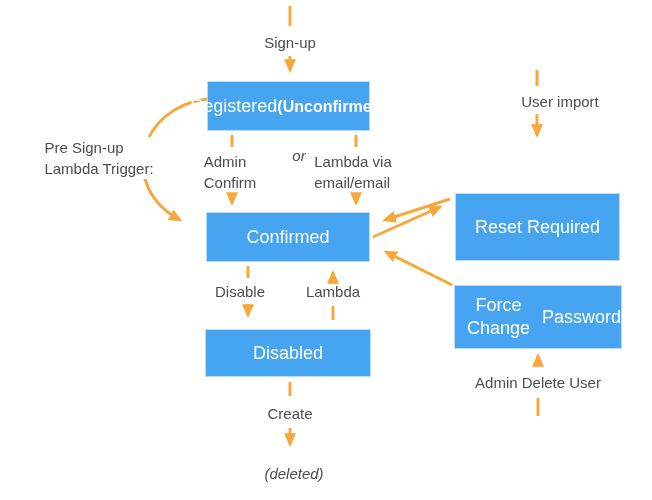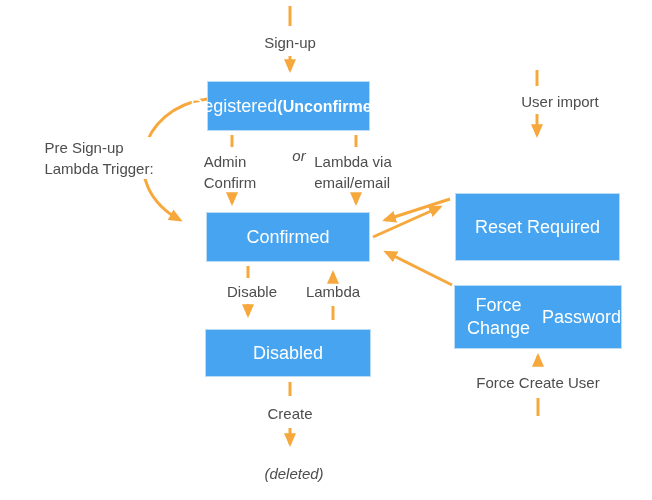--- a/index.html
+++ b/index.html
@@ -143,23 +143,23 @@
   <div class="lbl italic" style="left:299px; top:155px;">or</div>
 
   <div class="lbl" style="left:353px; top:172px;">
     <span>Lambda via</span>
     <span>email/email</span>
   </div>
 
   <div class="lbl" style="left:537px; top:101px;margin-left:23px;">User import</div>
 
 
-  <div class="lbl" style="left:252px; top:291px;">Disable</div>
+  <div class="lbl" style="left:240px; top:291px;">Disable</div>
 
   <div class="lbl" style="left:333px; top:291px;">Lambda</div>
 
   <div class="lbl" style="left:290px; top:413px;">Create</div>
 
   <div class="lbl italic" style="left:294px; top:473px;">(deleted)</div>
 
-  <div class="lbl" style="left:538px; top:382px;">Force Create User</div>
+  <div class="lbl" style="left:538px; top:382px;">Admin Delete User</div>
 
 </div>
 
 </body></html>

